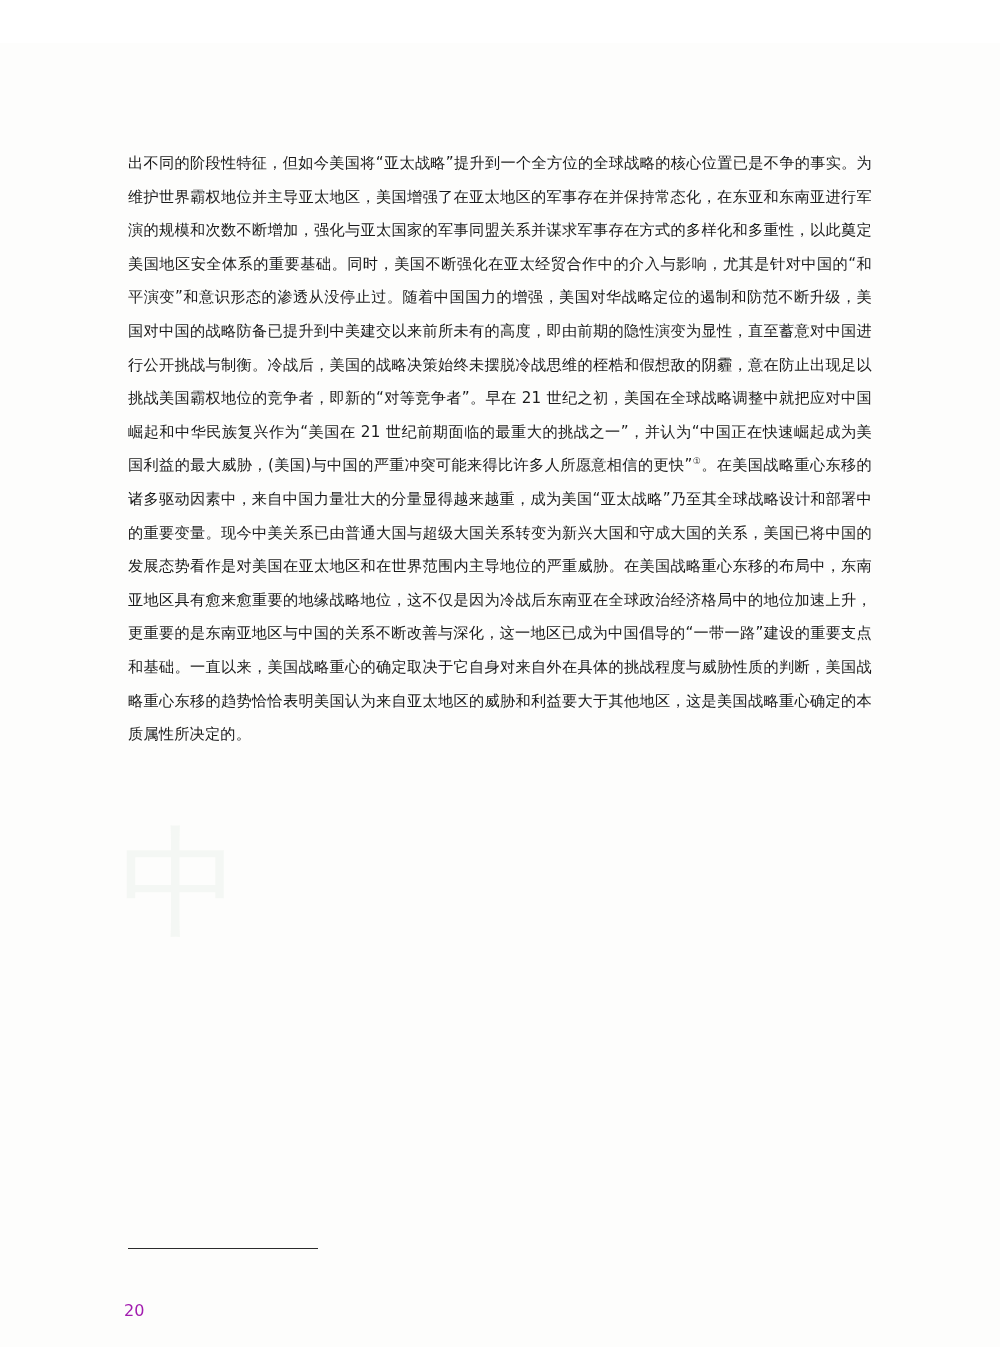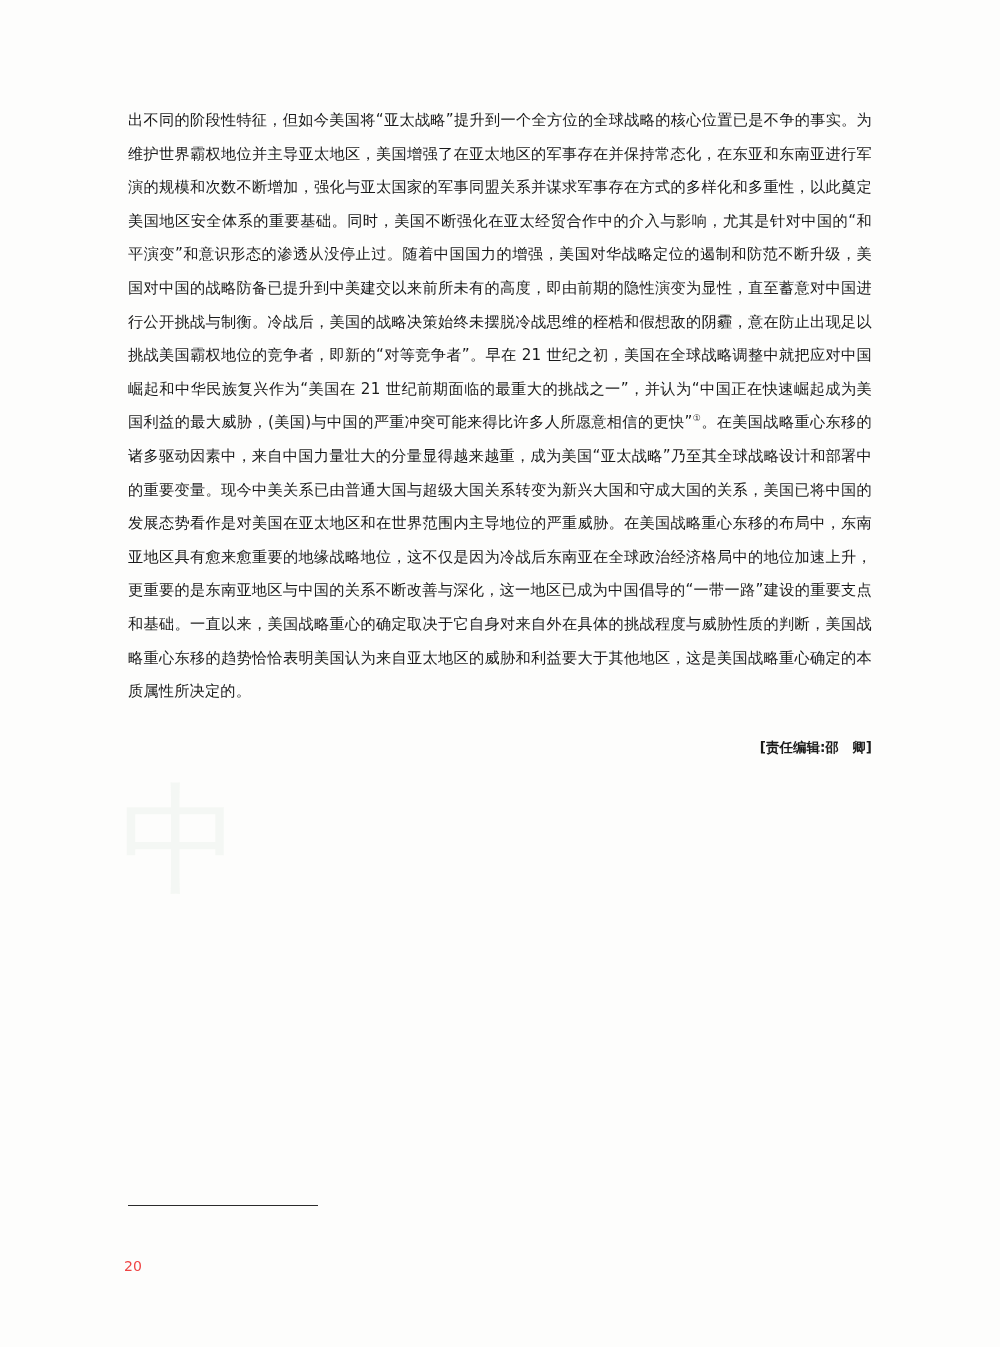--- a/index.html
+++ b/index.html
@@ -11,20 +11,21 @@
     height: 1347px;
     background: #ffffff;
     font-family: "DejaVu Sans", "Liberation Sans", sans-serif;
     position: relative;
     overflow: hidden;
   }
   .page {
     position: absolute;
     inset: 0;
     background: #fdfdfc;
+    margin-top: 43px;
   }
   .watermark {
     position: absolute;
     left: 120px;
     top: 760px;
     width: 300px;
     height: 160px;
     opacity: 0.05;
     font-size: 120px;
     color: #6a9e6a;
@@ -79,36 +80,35 @@
     text-indent: 24px;
   }
   .footnote-text sup {
     font-size: 11.6px;
     vertical-align: baseline;
   }
   .page-number {
     position: absolute;
     left: 124px;
     top: 1258px;
-    font-size: 14px;
-    color: #ef4444;
+    font-size: 16px;
+    color: #a21caf;
     font-family: "DejaVu Sans", "Liberation Sans", sans-serif;
   }
 </style>
 </head>
 <body>
 
 <div class="page">
 
   <div class="watermark">中</div>
 
   <div class="content">
     <div class="body-text"><span>出不同的阶段性特征，但如今美国将“亚太战略”提升到一个全方位的全球战略的核心位置已是不争的事实。为维护世界霸权地位并主导亚太地区，美国增强了在亚太地区的军事存在并保持常态化，在东亚和东南亚进行军演的规模和次数不断增加，强化与亚太国家的军事同盟关系并谋求军事存在方式的多样化和多重性，以此奠定美国地区安全体系的重要基础。同时，美国不断强化在亚太经贸合作中的介入与影响，尤其是针对中国的“和平演变”和意识形态的渗透从没停止过。随着中国国力的增强，美国对华战略定位的遏制和防范不断升级，美国对中国的战略防备已提升到中美建交以来前所未有的高度，即由前期的隐性演变为显性，直至蓄意对中国进行公开挑战与制衡。冷战后，美国的战略决策始终未摆脱冷战思维的桎梏和假想敌的阴霾，意在防止出现足以挑战美国霸权地位的竞争者，即新的“对等竞争者”。早在 21 世纪之初，美国在全球战略调整中就把应对中国崛起和中华民族复兴作为“美国在 21 世纪前期面临的最重大的挑战之一”，并认为“中国正在快速崛起成为美国利益的最大威胁，(美国)与中国的严重冲突可能来得比许多人所愿意相信的更快”</span><sup>①</sup><span>。在美国战略重心东移的诸多驱动因素中，来自中国力量壮大的分量显得越来越重，成为美国“亚太战略”乃至其全球战略设计和部署中的重要变量。现今中美关系已由普通大国与超级大国关系转变为新兴大国和守成大国的关系，美国已将中国的发展态势看作是对美国在亚太地区和在世界范围内主导地位的严重威胁。在美国战略重心东移的布局中，东南亚地区具有愈来愈重要的地缘战略地位，这不仅是因为冷战后东南亚在全球政治经济格局中的地位加速上升，更重要的是东南亚地区与中国的关系不断改善与深化，这一地区已成为中国倡导的“一带一路”建设的重要支点和基础。一直以来，美国战略重心的确定取决于它自身对来自外在具体的挑战程度与威胁性质的判断，美国战略重心东移的趋势恰恰表明美国认为来自亚太地区的威胁和利益要大于其他地区，这是美国战略重心确定的本质属性所决定的。</span></div>
 
-    <div class="editor-line">[责任编辑:邵　卿]</div>
   </div>
 
   <div class="footnote-area">
     <div class="footnote-rule"></div>
   </div>
 
   <div class="page-number">20</div>
 
 </div>
 

